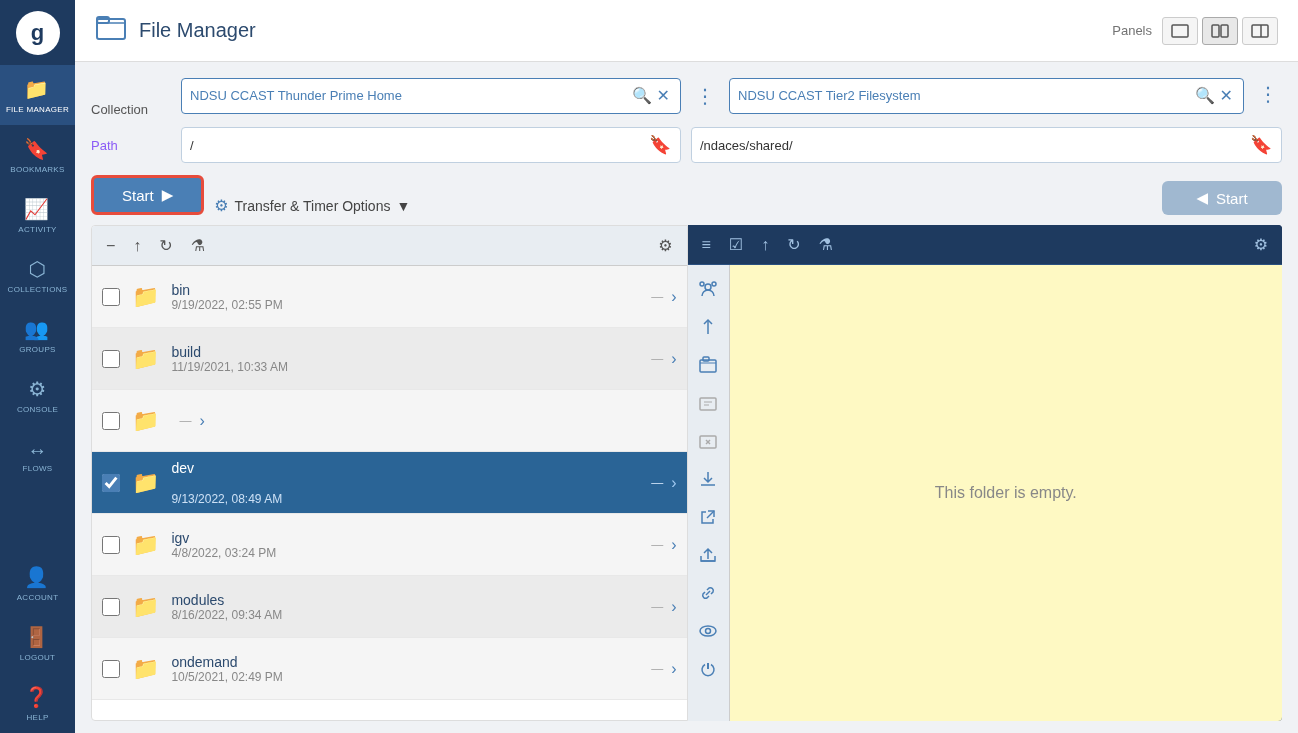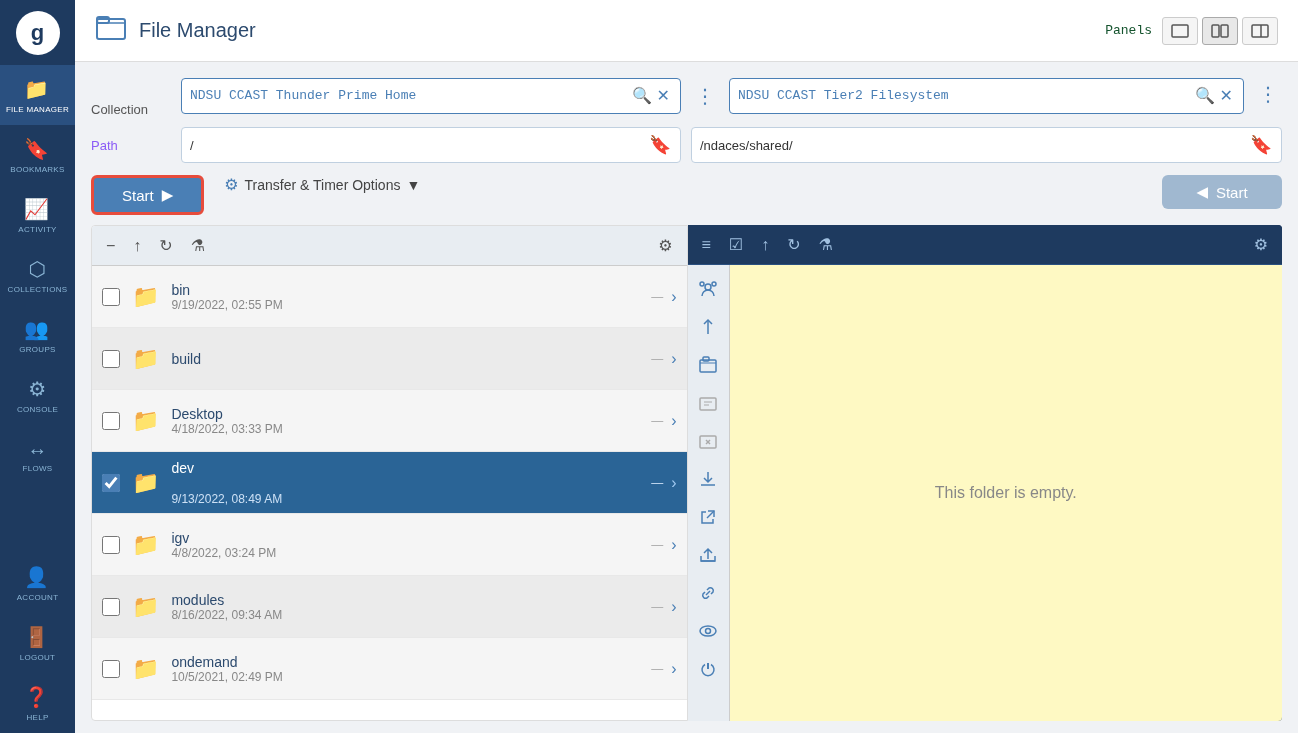--- a/index.html
+++ b/index.html
@@ -91,23 +91,22 @@
       margin-right: 12px;
     }
     .topbar-title {
       font-size: 20px;
       color: #2c4a6e;
       font-weight: 400;
     }
     .topbar-spacer { flex: 1; }
     .panels-label {
       font-size: 13px;
-      color: #14532d;
+      color: #737373;
       margin-right: 10px;
-      font-family: Liberation Mono, monospace;
     }
     .panel-buttons {
       display: flex;
       gap: 4px;
     }
     .panel-btn {
       width: 36px;
       height: 28px;
       border: 1px solid #ccc;
       background: #f5f5f5;
@@ -158,21 +157,20 @@
       background: white;
       padding: 0 8px;
       height: 36px;
     }
     .collection-input-text {
       flex: 1;
       font-size: 13px;
       color: #4a7fb5;
       white-space: nowrap;
       overflow: hidden;
-      font-family: Liberation Mono, monospace;
     }
     .collection-icon-btn {
       background: none;
       border: none;
       cursor: pointer;
       color: #4a7fb5;
       font-size: 16px;
       padding: 2px;
     }
     .more-btn {
@@ -253,22 +251,22 @@
       border: 1px solid #c0d0e0;
       border-radius: 4px;
       background: white;
       padding: 17px 8px;
       height: 28px;
     }
 
     
     .transfer-bar {
       display: flex;
-      align-items: flex-start;
-      gap: 20px;
+      align-items: flex-end;
+      gap: 10px;
       margin-bottom: 10px;
     }
     .start-btn {
       background: #4a7fb5;
       color: white;
       border: 3px solid #e74c3c;
       border-radius: 6px;
       padding: 8px 28px;
       font-size: 15px;
       cursor: pointer;
@@ -633,31 +631,28 @@
               <div class="file-date">9/19/2022, 02:55 PM</div>
             </div>
             <span class="file-size">—</span>
             <span class="file-arrow">›</span>
           </div>
           <div class="file-row">
             <input type="checkbox" class="file-checkbox" style="">
             <span class="file-folder-icon">📁</span>
             <div class="file-info">
               <div class="file-name">build</div>
+              <div class="file-date">11/19/2021, 10:33 AM</div>
             </div>
             <span class="file-size">—</span>
             <span class="file-arrow">›</span>
           </div>
           <div class="file-row">
             <input type="checkbox" class="file-checkbox" style="">
             <span class="file-folder-icon">📁</span>
-            <div class="file-info">
-              <div class="file-name">Desktop</div>
-              <div class="file-date">4/18/2022, 03:33 PM</div>
-            </div>
             <span class="file-size">—</span>
             <span class="file-arrow">›</span>
           </div>
           <div class="file-row selected">
             <input type="checkbox" class="file-checkbox checkbox-checked" checked="" style="">
             <span class="file-folder-icon">📁</span>
             <div class="file-info">
               <div class="file-name">dev</div>
               <div class="file-date">9/13/2022, 08:49 AM</div>
             </div>

